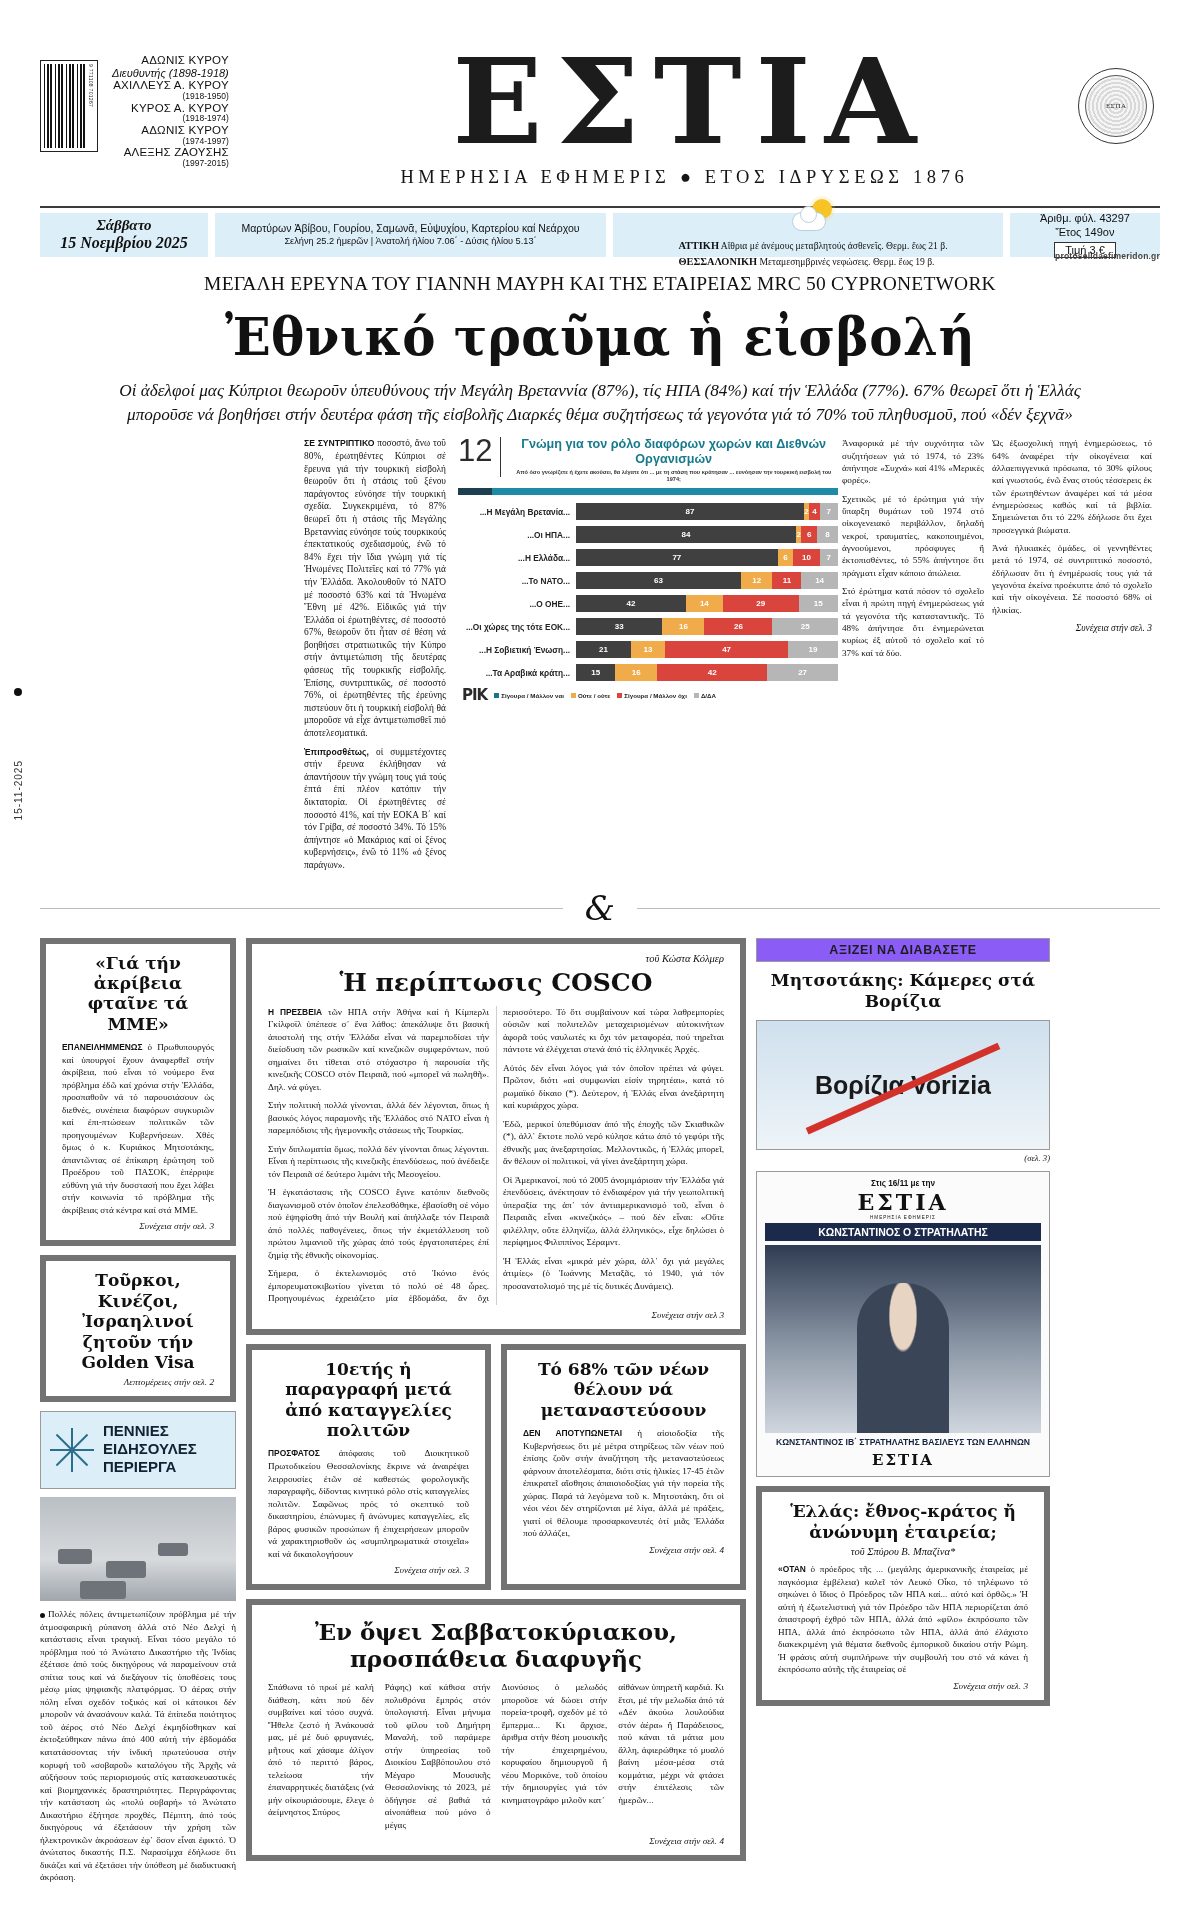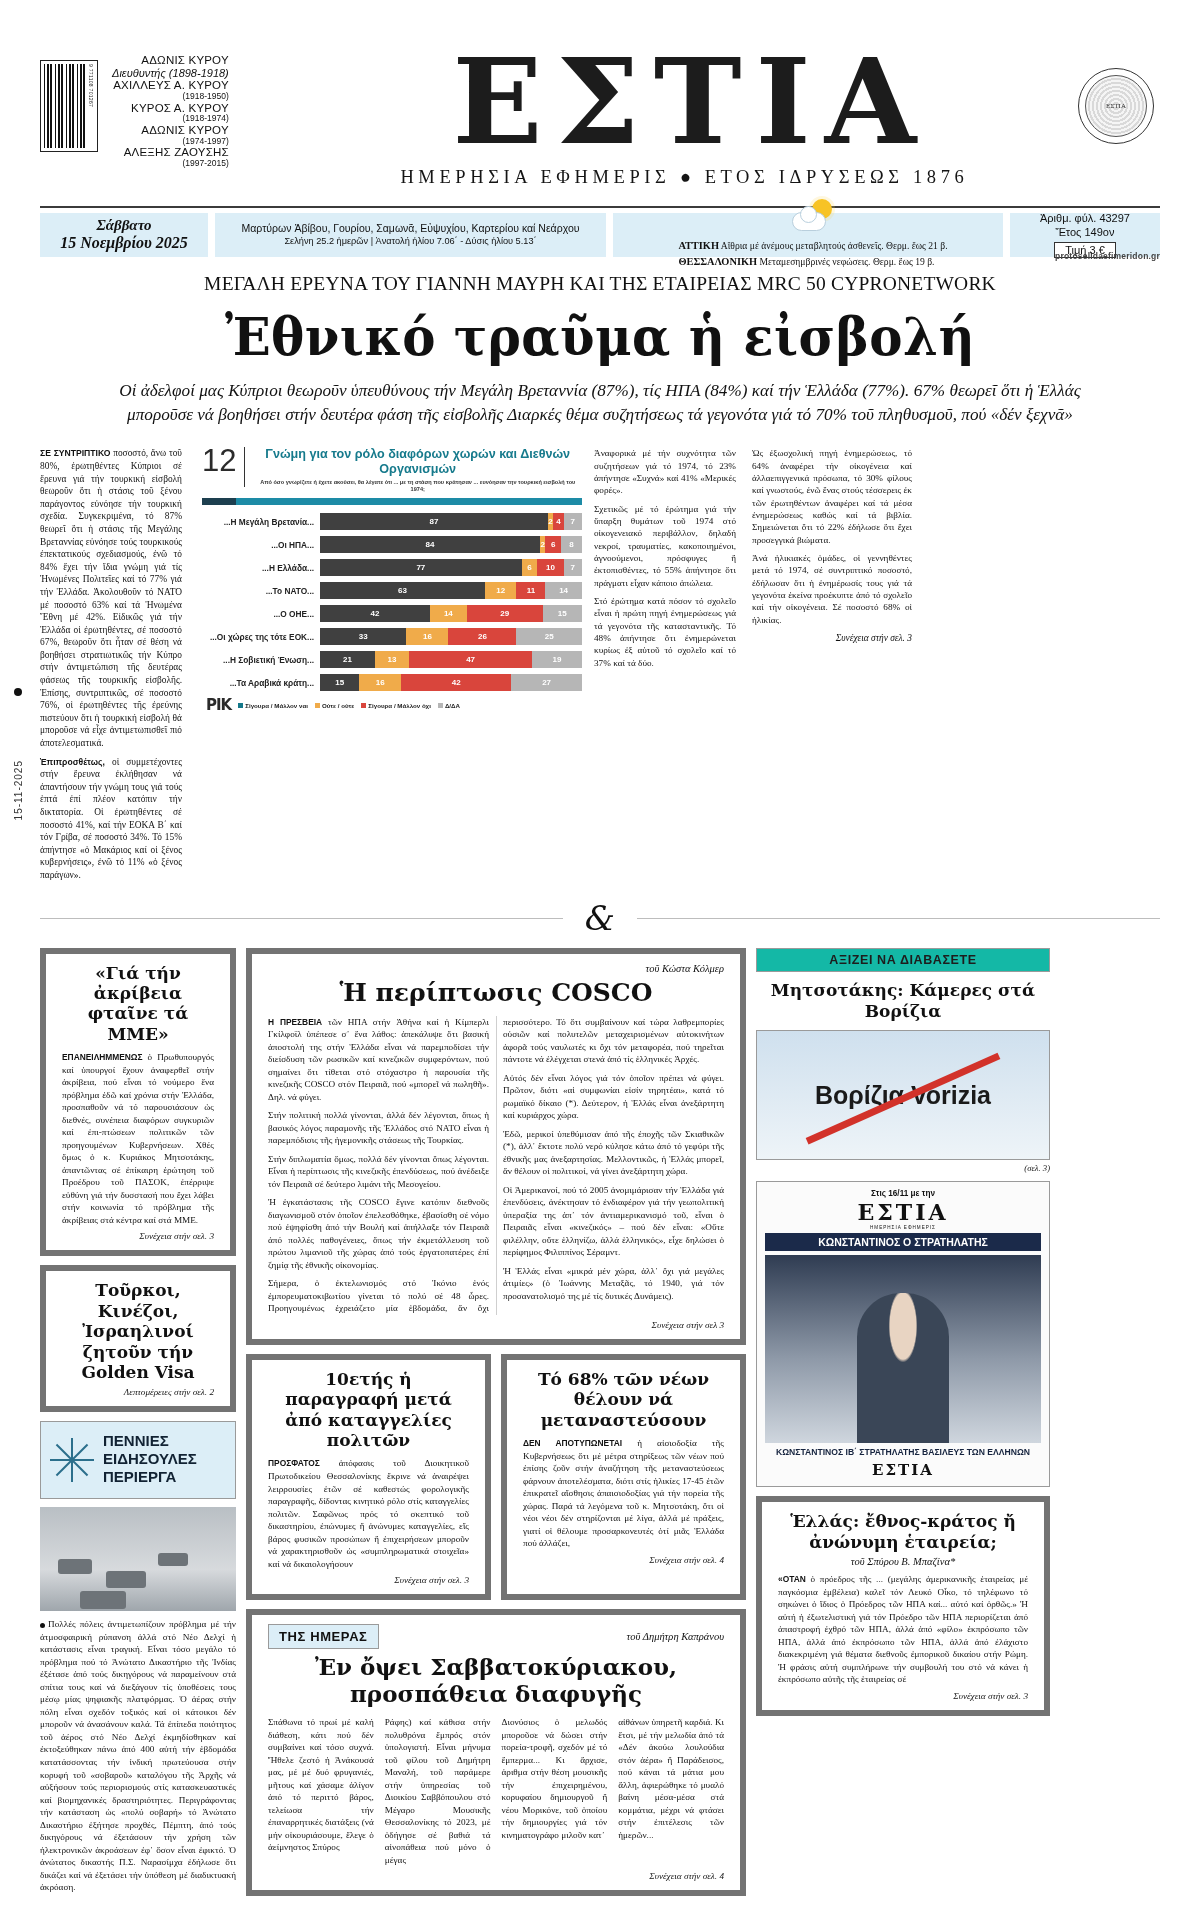--- a/index.html
+++ b/index.html
@@ -42,21 +42,21 @@
   .wtext b{font-size:10.4px;}
   .ib-issue{width:150px;text-align:center;font-family:"Liberation Sans",sans-serif;font-size:11px;line-height:1.3;}
   .ib-issue .price{display:inline-block;border:1px solid #333;background:#fff;padding:0 10px;margin-top:2px;font-size:11px;}
 
   
   .kicker{text-align:center;font-family:"Liberation Serif",serif;font-size:19.5px;letter-spacing:.2px;margin-top:16px;color:#111;}
   .headline{text-align:center;font-family:"DejaVu Serif",serif;font-weight:700;font-size:53px;margin-top:10px;letter-spacing:.5px;color:#111;transform:scaleX(.94);}
   .deck{text-align:center;font-family:"Liberation Serif",serif;font-style:italic;font-size:17.2px;line-height:1.42;margin-top:12px;padding:0 75px;color:#111;}
 
   
-  .toprow{display:flex;margin-top:20px;gap:8px;}
+  .toprow{display:flex;margin-top:10px;gap:0;justify-content:flex-end;}
   .col-narrow{width:150px;font-size:9.4px;line-height:1.34;text-align:justify;font-family:"Liberation Serif",serif;padding-right:8px;box-sizing:border-box;}
   .col-narrow p{margin:0 0 6px 0;}
   .col-narrow .lead{font-family:"Liberation Sans",sans-serif;font-size:8.6px;font-weight:700;}
   .chartbox{width:380px;margin:0 4px;}
   .chart-head{display:flex;align-items:flex-start;gap:8px;}
   .chart-num{font-family:"Liberation Sans",sans-serif;font-size:31px;color:#2b2b2b;line-height:.9;padding-right:8px;border-right:1.2px solid #333;height:40px;}
   .chart-titles{flex:1;text-align:center;}
   .chart-title{font-family:"Liberation Sans",sans-serif;font-size:12.6px;font-weight:700;color:#167a8c;line-height:1.15;}
   .chart-sub{font-family:"Liberation Sans",sans-serif;font-size:5.6px;font-weight:700;color:#333;margin-top:3px;line-height:1.25;}
   .chart-band{height:7px;background:#1d8ba6;margin-top:5px;position:relative;}
@@ -89,21 +89,21 @@
   .boxed-title{text-align:center;font-family:"DejaVu Serif",serif;font-weight:700;font-size:17px;line-height:1.2;}
   .cont{text-align:right;font-style:italic;font-size:9.2px;margin-top:5px;font-family:"Liberation Serif",serif;}
   .body-s{font-size:9.2px;line-height:1.36;text-align:justify;font-family:"Liberation Serif",serif;}
   .body-s p{margin:0 0 6px 0;}
   .lead-s{font-family:"Liberation Sans",sans-serif;font-weight:700;font-size:8.4px;}
 
   .byline{text-align:right;font-style:italic;font-size:10.5px;font-family:"Liberation Serif",serif;margin-bottom:2px;}
   .mid-title{text-align:center;font-family:"DejaVu Serif",serif;font-weight:700;font-size:25px;margin:4px 0 9px 0;}
   .cols2{column-count:2;column-gap:14px;column-rule:1px solid #cfcfcf;}
 
-  .right-head{background:#14b8a6;border:1px solid #9a9a9a;text-align:center;font-family:"Liberation Sans",sans-serif;font-weight:700;font-size:12.5px;letter-spacing:.6px;padding:4px 0;color:#1d1d1d;}
+  .right-head{background:#8b5cf6;border:1px solid #9a9a9a;text-align:center;font-family:"Liberation Sans",sans-serif;font-weight:700;font-size:12.5px;letter-spacing:.6px;padding:4px 0;color:#1d1d1d;}
   .right-title{text-align:center;font-family:"DejaVu Serif",serif;font-weight:700;font-size:17px;line-height:1.25;margin:8px 0;}
 
   
   .signimg{height:128px;background:linear-gradient(#cfe0ee,#eef4f8);border:1px solid #9a9a9a;position:relative;overflow:hidden;display:flex;align-items:center;justify-content:center;}
   .sign-text{font-family:"Liberation Sans",sans-serif;font-weight:700;font-size:25px;color:#1a1a1a;line-height:1.05;text-align:center;}
   .sign-slash{position:absolute;left:14%;right:14%;top:50%;height:7px;background:#d2322a;transform:rotate(-24deg);}
   .capt{text-align:right;font-size:8.6px;font-style:italic;margin-top:3px;}
 
   
   .promo{border:1px solid #9a9a9a;padding:7px 8px;box-sizing:border-box;text-align:center;background:#fbfbfb;}
@@ -395,24 +395,20 @@
         <div class="boxed" style="width:245px">
           <div class="boxed-title">Τό 68% τῶν νέων θέλουν νά μεταναστεύσουν</div>
           <div class="body-s" style="margin-top:7px">
             <span class="lead-s">ΔΕΝ ΑΠΟΤΥΠΩΝΕΤΑΙ</span><span> ἡ αἰσιοδοξία τῆς Κυβερνήσεως ὅτι μέ μέτρα στηρίξεως τῶν νέων πού ἐπίσης ζοῦν στήν ἀναζήτηση τῆς μεταναστεύσεως φάρνουν ἀποτελέσματα, διότι στίς ἡλικίες 17-45 ἐτῶν ἐπικρατεῖ αἴσθησις ἀπαισιοδοξίας γιά τήν πορεία τῆς χώρας. Παρά τά λεγόμενα τοῦ κ. Μητσοτάκη, ὅτι οἱ νέοι νέοι δέν στηρίζονται μέ λίγα, ἀλλά μέ πράξεις, γιατί οἱ θέλουμε προσαρκονευτές ὁτί μιᾶς Ἑλλάδα πού ἀλλάζει,</span>
           </div>
           <div class="cont">Συνέχεια στήν σελ. 4</div>
         </div>
       </div>
 
       <div class="boxed" style="margin-top:9px">
-        <div style="display:flex;justify-content:space-between;align-items:center">
-          <div class="tod-head">ΤΗΣ ΗΜΕΡΑΣ</div>
-          <div class="byline" style="margin:0">τοῦ Δημήτρη Καπράνου</div>
-        </div>
         <div class="mid-title" style="font-size:23px">Ἐν ὄψει Σαββατοκύριακου, προσπάθεια διαφυγῆς</div>
         <div class="body-s" style="display:flex;gap:11px">
           <div style="flex:1">Σπάθωνα τό πρωί μέ καλή διάθεση, κάτι πού δέν συμβαίνει καί τόσο συχνά. Ἤθελε ζεστό ἡ Ἀνάκουσά μας, μέ μέ δυό φρυγανιές, μῆτους καί χάσαμε ἀλίγον ἀπό τό περιττό βάρος, τελείωσα τήν ἐπαναρρητικές διατάξεις (νά μήν οἰκουριάσουμε, ἔλεγε ὁ ἀείμνηστος Σπύρος</div>
           <div style="flex:1">Ράφης) καί κάθισα στήν πολυθρόνα ἕμπρός στόν ὑπολογιστή. Εἶναι μήνυμα τοῦ φίλου τοῦ Δημήτρη Μαναλή, τοῦ παράμερε στήν ὑπηρεσίας τοῦ Διοικίου Σαββόπουλου στό Μέγαρο Μουσικῆς Θεσσαλονίκης τό 2023, μέ ὁδήγησε σέ βαθιά τά αἰνοπάθεια πού μόνο ὁ μέγας</div>
           <div style="flex:1">Διονύσιος ὁ μελωδός μποροῦσε νά δώσει στήν πορεία-τροφῆ, σχεδόν μέ τό ἔμπερμα... Κι ἄρχισε, ἀριθμα στήν θέση μουσικῆς τήν ἐπιχειρημένου, κορυφαίου δημιουργοῦ ἤ νέου Μορικόνε, τοῦ ὁποίου τήν δημιουργίες γιά τόν κινηματογράφο μιλοῦν κατ᾽</div>
           <div style="flex:1">αἰθάνων ὑπηρετῆ καρδιά. Κι ἔτσι, μέ τήν μελωδία ἀπό τά «Δέν ἀκούω λουλούδια στόν ἀέρα» ἤ Παράδεισος, πού κάναι τά μάτια μου ἄλλη, ἀφιερώθηκε τό μυαλό βαίνη μέσα-μέσα στά κομμάτια, μέχρι νά φτάσει στήν ἐπιτέλεσις τῶν ἡμερῶν...</div>
         </div>
         <div class="cont">Συνέχεια στήν σελ. 4</div>
       </div>
     </div>

